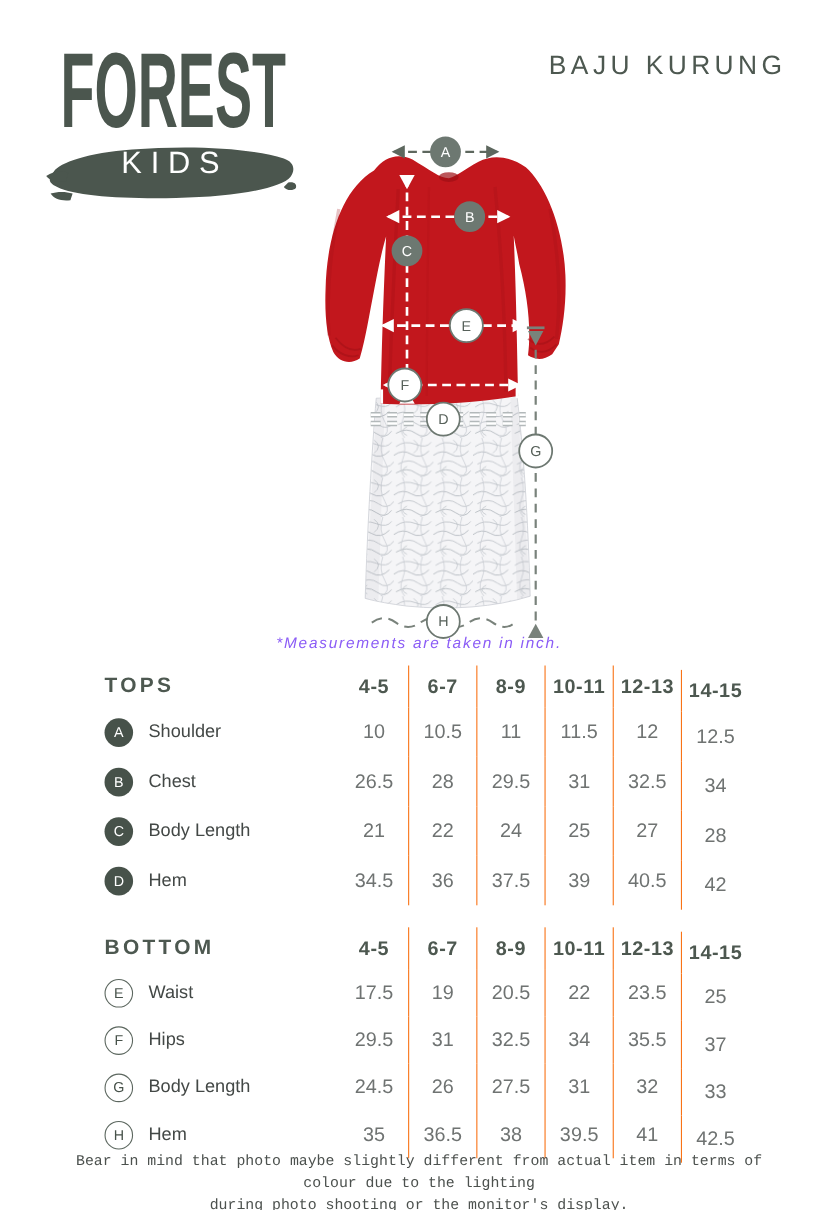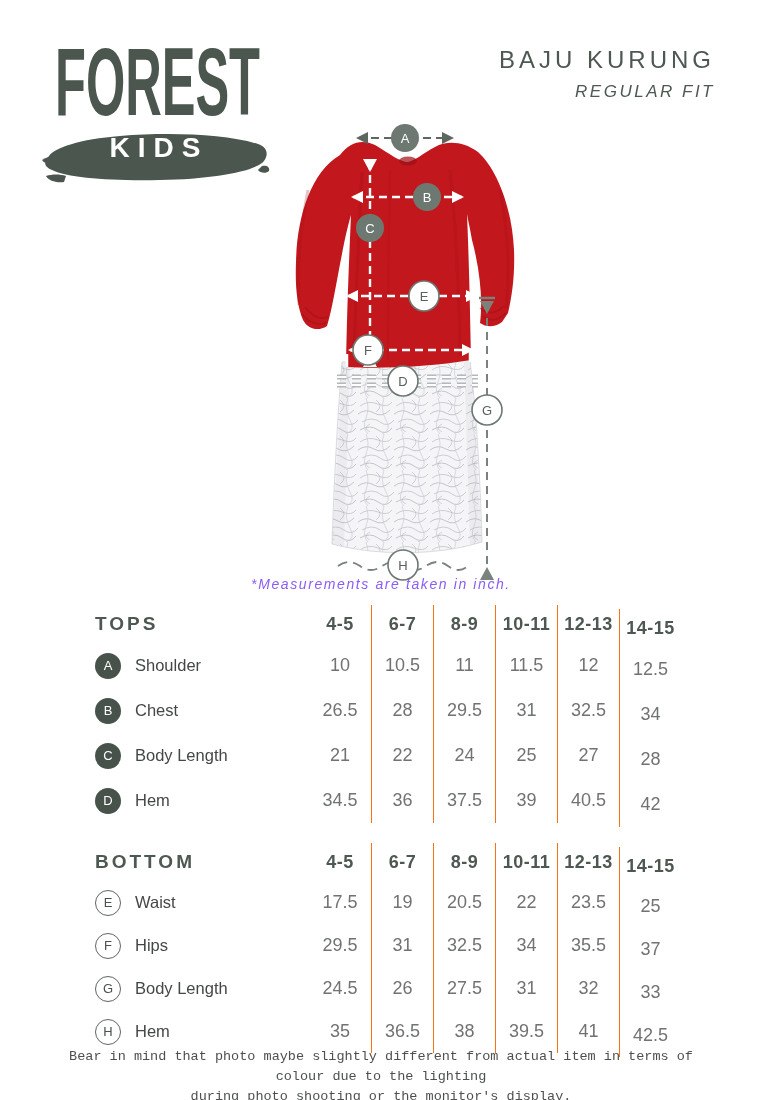--- a/index.html
+++ b/index.html
@@ -6,21 +6,21 @@
   .page{
     position:relative; width:762px; height:1100px; background:#ffffff;
     font-family:"Liberation Sans", sans-serif; overflow:hidden;
   }
   
   .brand-logo{position:absolute;left:55px;top:44px;width:205px;height:76px;}
   .brush-wrap{position:absolute;left:40px;top:124px;width:230px;height:66px;}
   .brush-wrap svg{position:absolute;left:0;top:0;}
   .brush-label{
     position:absolute;left:0;top:8px;width:230px;text-align:center;
-    color:#ffffff;font-size:28px;font-weight:700;letter-spacing:8px;text-indent:8px;
+    color:#ffffff;font-size:28px;font-weight:400;letter-spacing:8px;text-indent:8px;
   }
   .product-head{position:absolute;right:47px;top:46px;text-align:right;color:#4d5850;}
   .product-title{font-size:24px;letter-spacing:4px;font-weight:400;}
   .product-fit{font-size:17px;letter-spacing:2.5px;font-style:italic;margin-top:8px;}
   
   .figure{position:absolute;left:250px;top:110px;width:310px;height:478px;}
   .measure-note{
     position:absolute;left:121px;top:576px;width:520px;text-align:center;
     font-style:italic;font-size:14px;letter-spacing:1.6px;color:#8b5cf6;font-weight:500;
   }
@@ -69,21 +69,20 @@
         C 3,42 4,38 9,32 Z"></path>
       <path fill="#4b564e" d="M 2,36 C 8,32 16,31 22,33 L 20,41 C 12,42 5,40 2,36 Z"></path>
       <path fill="#4b564e" d="M 6,52 C 12,50 20,50 26,52 L 24,58 C 16,59 9,57 6,52 Z"></path>
       <path fill="#4b564e" d="M 222,42 C 227,41 230,43 229,47 C 226,50 220,49 218,46 Z"></path>
     </svg>
     <div class="brush-label">KIDS</div>
   </div>
 
   <div class="product-head">
     <div class="product-title">BAJU KURUNG</div>
-    <div class="product-fit">REGULAR FIT</div>
   </div>
 
   <div class="figure">
     <svg width="310" height="478" viewBox="0 0 310 478">
       <defs>
         <pattern id="skirtPat" width="36" height="36" patternUnits="userSpaceOnUse">
           <rect width="36" height="36" fill="#f5f5f7"></rect>
           <path d="M2,8 Q10,2 20,6 T34,4" stroke="#bfc3c9" stroke-width="0.8" fill="none"></path>
           <path d="M0,16 Q8,10 16,15 T32,12" stroke="#aab0b7" stroke-width="0.7" fill="none"></path>
           <path d="M4,24 Q14,18 22,24 T36,22" stroke="#bfc3c9" stroke-width="0.8" fill="none"></path>

